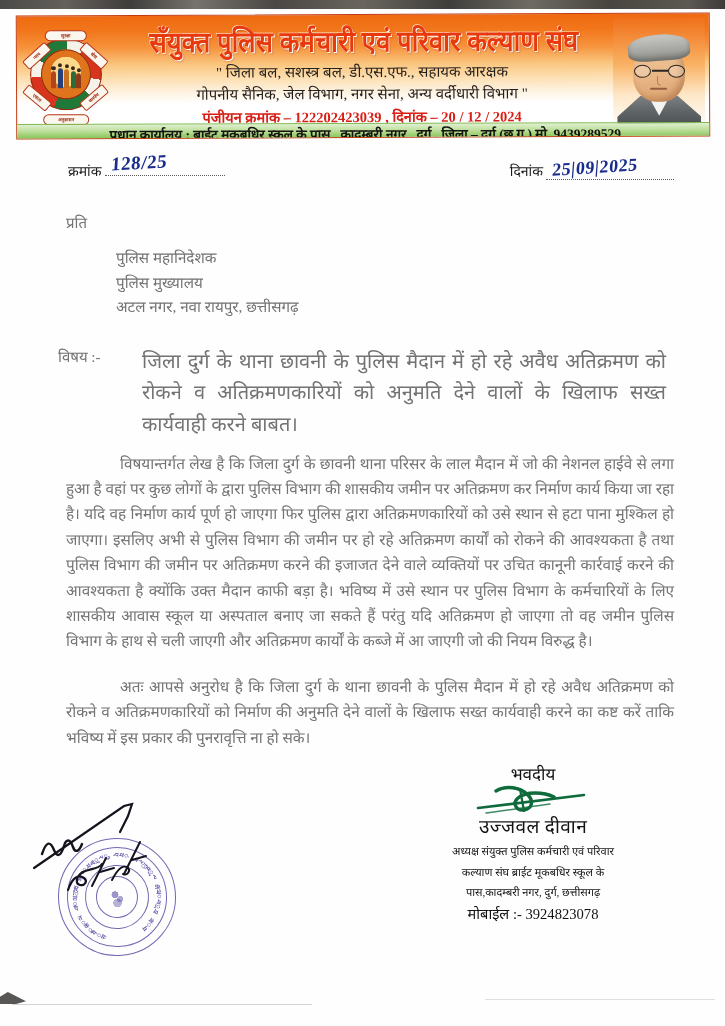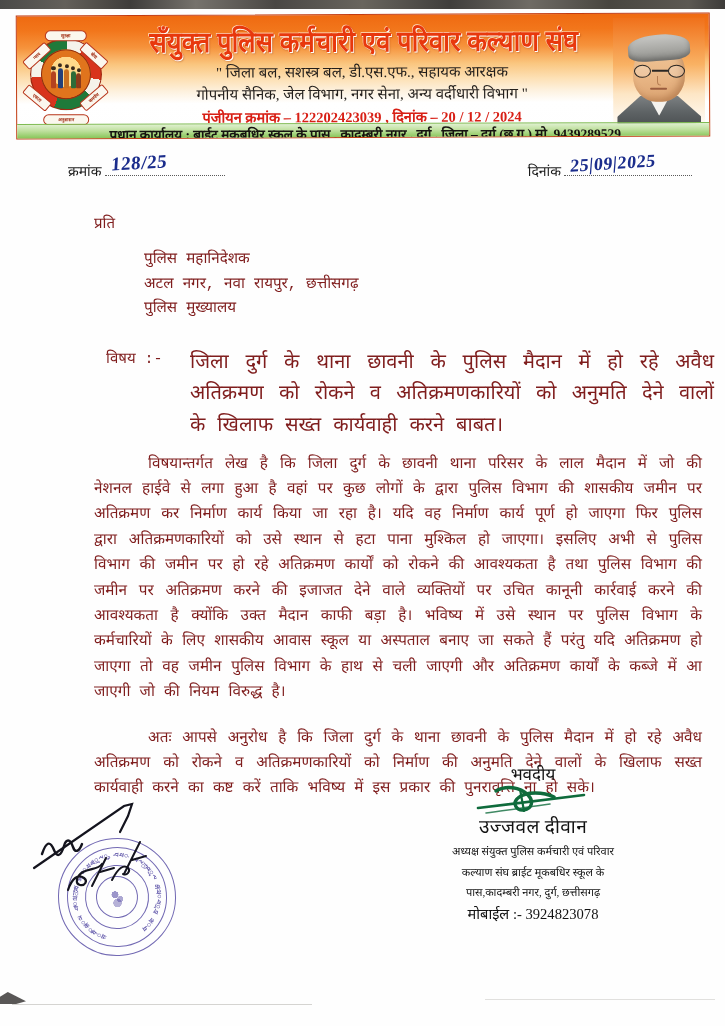--- a/index.html
+++ b/index.html
@@ -299,21 +299,21 @@
   }
 
   
   .ref-row {
     position: absolute;
     top: 155px; left: 16px;
     width: 694px;
     height: 34px;
   }
   .ref-left  { position: absolute; left: 52px;  top: 6px; display: flex; align-items: baseline; }
-  .ref-right { position: absolute; right: 18px; top: 6px; display: flex; align-items: flex-start; }
+  .ref-right { position: absolute; right: 36px; top: 6px; display: flex; align-items: flex-end; }
   .ref-label {
     font-family: "Liberation Serif", "DejaVu Serif", serif;
     font-size: 14px;
     color: #1a1a1a;
   }
   .ref-dots {
     position: relative;
     display: inline-block;
     margin-left: 3px;
     min-width: 120px;
@@ -330,37 +330,37 @@
     white-space: nowrap;
     transform: rotate(-3.2deg) skewX(-7deg);
     letter-spacing: .6px;
   }
   .ref-right .hand { transform: rotate(-3.6deg) skewX(-8deg); font-size: 18px; }
   .ref-right .ref-dots { min-width: 128px; }
 
   
   .letter-body {
     position: absolute;
-    top: 212px; left: 32px;
+    top: 212px; left: 4px;
     width: 694px;
-    font-family: Liberation Mono, monospace;
-    color: #7f1d1d;
+    font-family: Liberation Serif, serif;
+    color: #737373;
   }
   .to-label {
     margin-left: 62px;
     font-size: 15px;
   }
   .to-block {
     margin: 14px 0 0 112px;
     font-size: 15.2px;
     line-height: 1.62;
   }
   .subject-row {
     display: flex;
-    margin: 26px 0 0 74px;
+    margin: 26px 0 0 54px;
     width: 608px;
     justify-content: flex-end;
   }
   .subject-label {
     flex: 0 0 84px;
     font-size: 15px;
   }
   .subject-text {
     flex: 1;
     font-size: 20px;
@@ -543,22 +543,22 @@
     </span>
   </div>
 </div>
 
 <div class="letter-body">
 
   <div class="to-label">प्रति</div>
 
   <div class="to-block">
     <div>पुलिस महानिदेशक</div>
+    <div>पुलिस मुख्यालय</div>
     <div>अटल नगर, नवा रायपुर, छत्तीसगढ़</div>
-    <div>पुलिस मुख्यालय</div>
   </div>
 
   <div class="subject-row">
     <div class="subject-label">विषय :-</div>
     <div class="subject-text">जिला दुर्ग के थाना छावनी के पुलिस मैदान में हो रहे अवैध अतिक्रमण को रोकने व अतिक्रमणकारियों को अनुमति देने वालों के खिलाफ सख्त कार्यवाही करने बाबत।</div>
   </div>
 
 
   <div class="para p1">विषयान्तर्गत लेख है कि जिला दुर्ग के छावनी थाना परिसर के लाल मैदान में जो की नेशनल हाईवे से लगा हुआ है वहां पर कुछ लोगों के द्वारा पुलिस विभाग की शासकीय जमीन पर अतिक्रमण कर निर्माण कार्य किया जा रहा है। यदि वह निर्माण कार्य पूर्ण हो जाएगा फिर पुलिस द्वारा अतिक्रमणकारियों को उसे स्थान से हटा पाना मुश्किल हो जाएगा। इसलिए अभी से पुलिस विभाग की जमीन पर हो रहे अतिक्रमण कार्यों को रोकने की आवश्यकता है तथा पुलिस विभाग की जमीन पर अतिक्रमण करने की इजाजत देने वाले व्यक्तियों पर उचित कानूनी कार्रवाई करने की आवश्यकता है क्योंकि उक्त मैदान काफी बड़ा है। भविष्य में उसे स्थान पर पुलिस विभाग के कर्मचारियों के लिए शासकीय आवास स्कूल या अस्पताल बनाए जा सकते हैं परंतु यदि अतिक्रमण हो जाएगा तो वह जमीन पुलिस विभाग के हाथ से चली जाएगी और अतिक्रमण कार्यों के कब्जे में आ जाएगी जो की नियम विरुद्ध है।</div>
   <div class="para p2">अतः आपसे अनुरोध है कि जिला दुर्ग के थाना छावनी के पुलिस मैदान में हो रहे अवैध अतिक्रमण को रोकने व अतिक्रमणकारियों को निर्माण की अनुमति देने वालों के खिलाफ सख्त कार्यवाही करने का कष्ट करें ताकि भविष्य में इस प्रकार की पुनरावृत्ति ना हो सके।</div>

